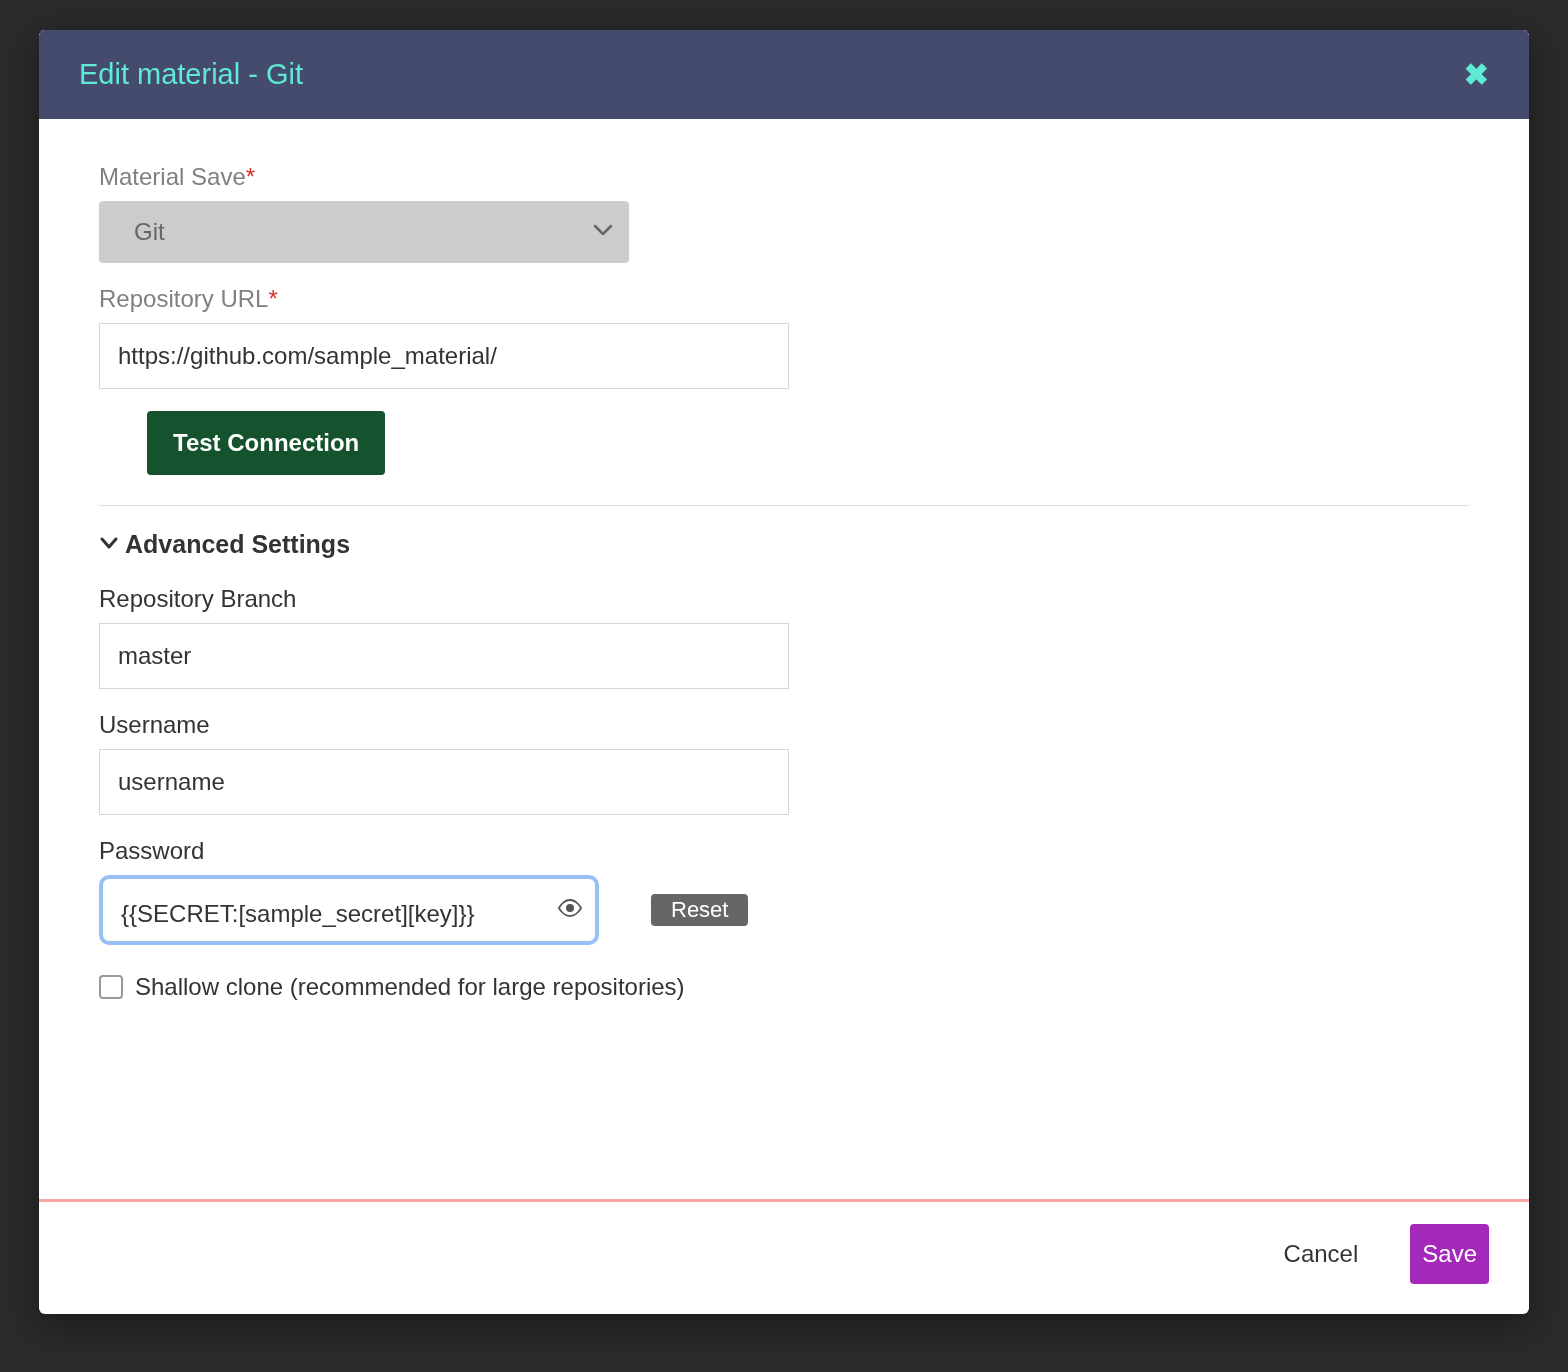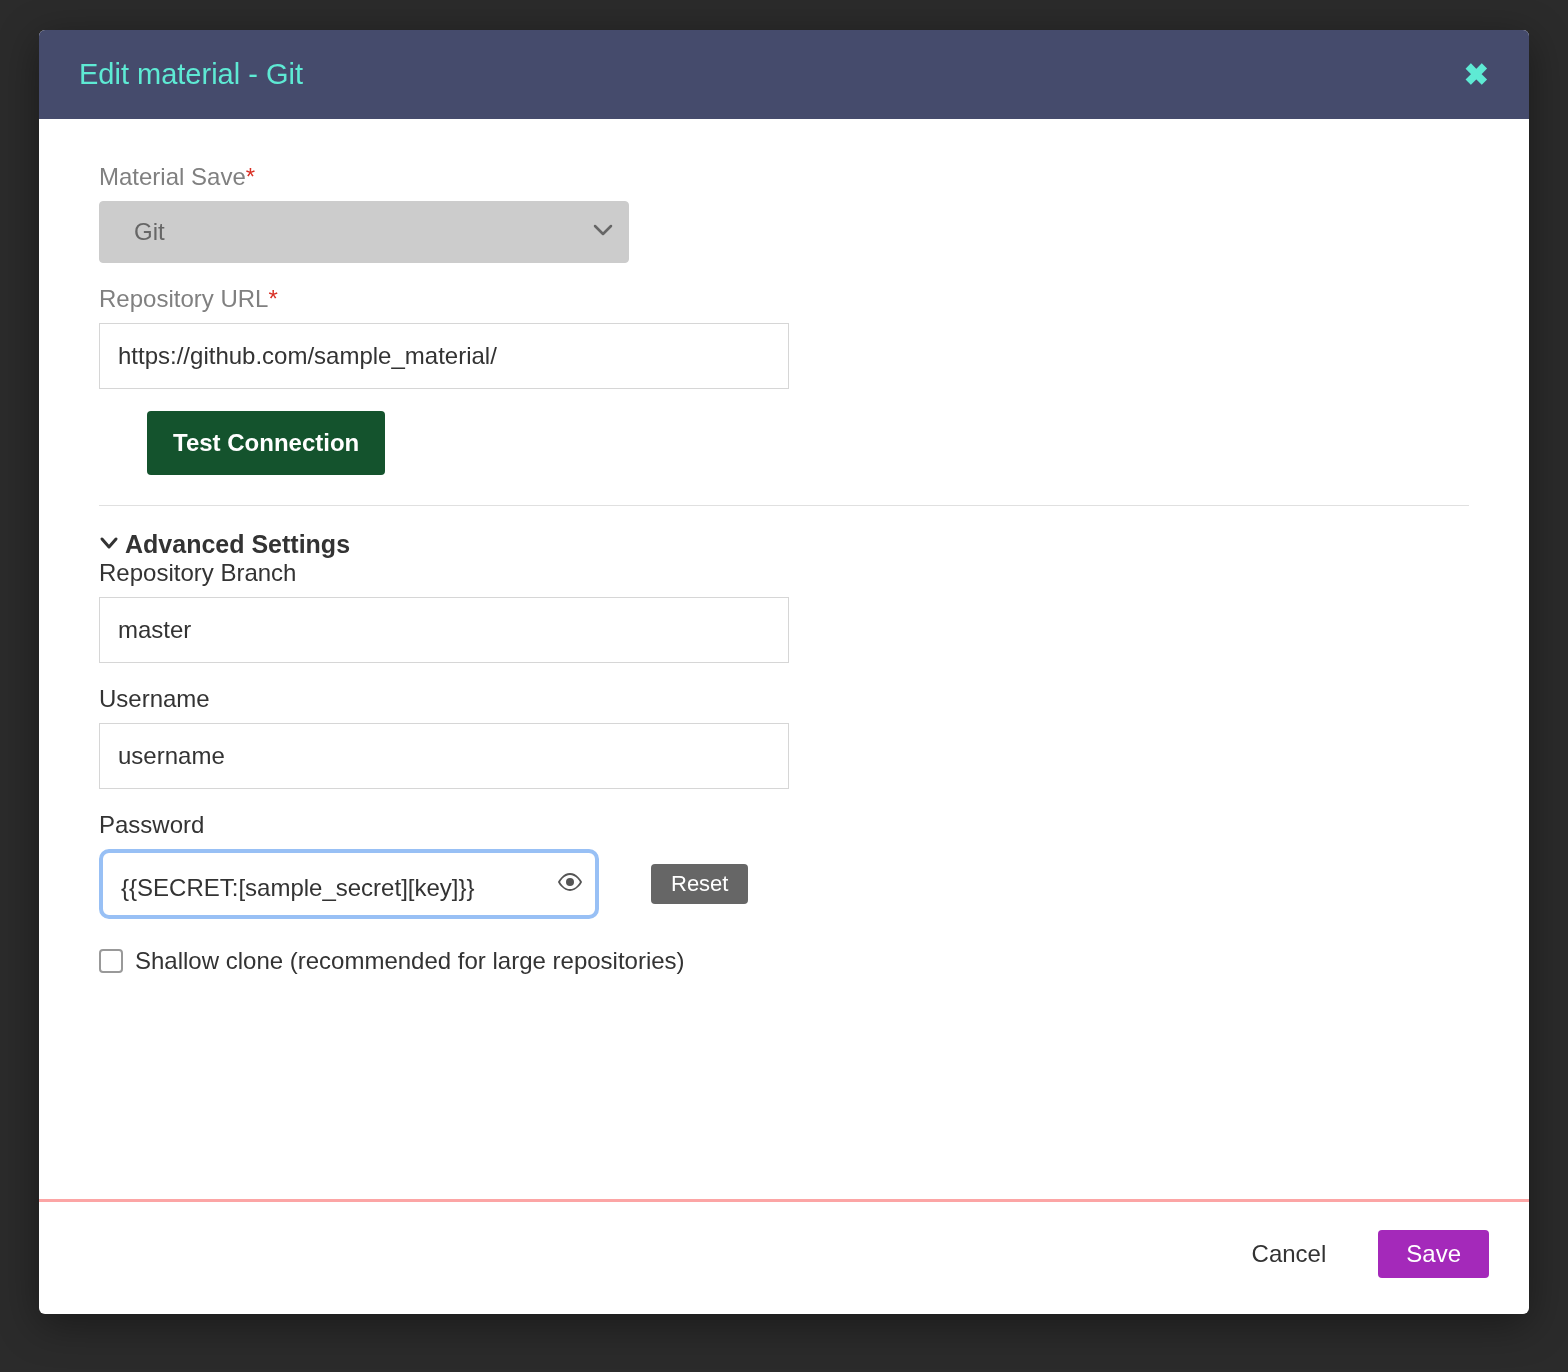--- a/index.html
+++ b/index.html
@@ -116,50 +116,51 @@
     }
     .btn-teal {
       background: #14532d;
       color: #fff;
       font-weight: 600;
       margin-left: 48px;
     }
     .btn-gray {
       background: #666;
       color: #fff;
-      height: 40px;
+      height: 32px;
       padding: 8px 20px;
       font-size: 22px;
       border-radius: 4px;
     }
     .btn-purple {
       background: #a429ba;
       color: #fff;
-      height: 48px;
-      padding: 0 28px;
+      height: 60px;
+      padding: 0 12px;
       font-weight: 500;
     }
     .btn-cancel {
       background: transparent;
       color: #333;
       height: 60px;
       padding: 0 22px;
     }
     .divider {
       border: none;
       border-top: 1px solid #e0e0e0;
       margin: 30px 0 24px 0;
     }
     .advanced-header {
       display: flex;
       align-items: center;
       gap: 6px;
       font-size: 25px;
       font-weight: 700;
       color: #333;
+      margin-bottom: 26px;
       cursor: pointer;
     }
     .chevron-down {
       width: 20px;
       height: 20px;
     }
     .password-row {
       display: flex;
       align-items: center;
       gap: 52px;

